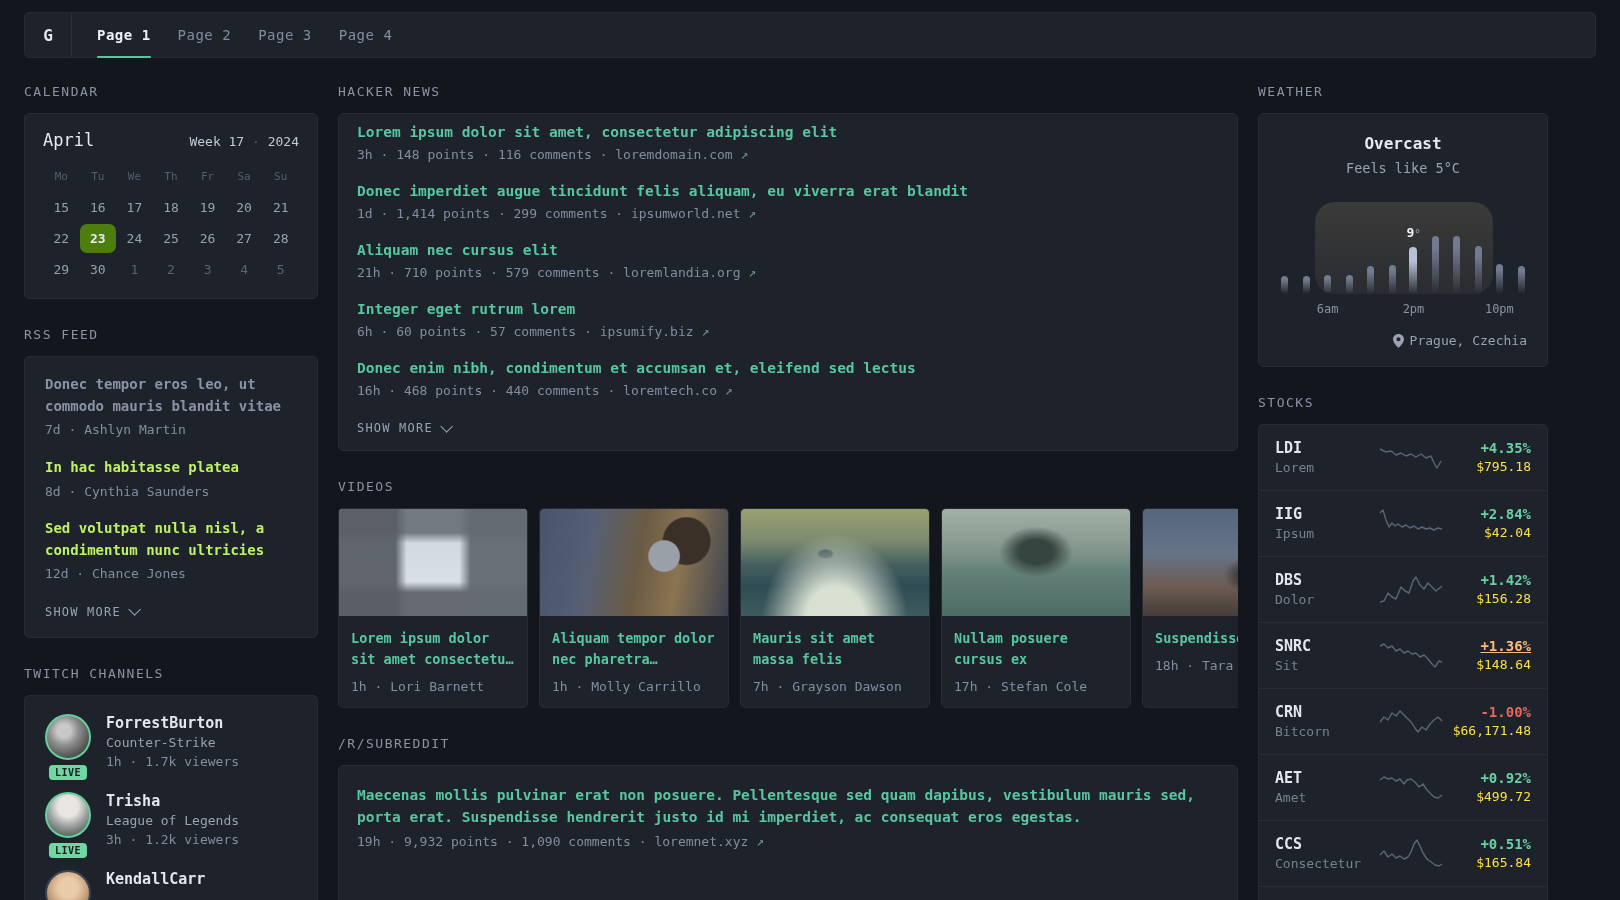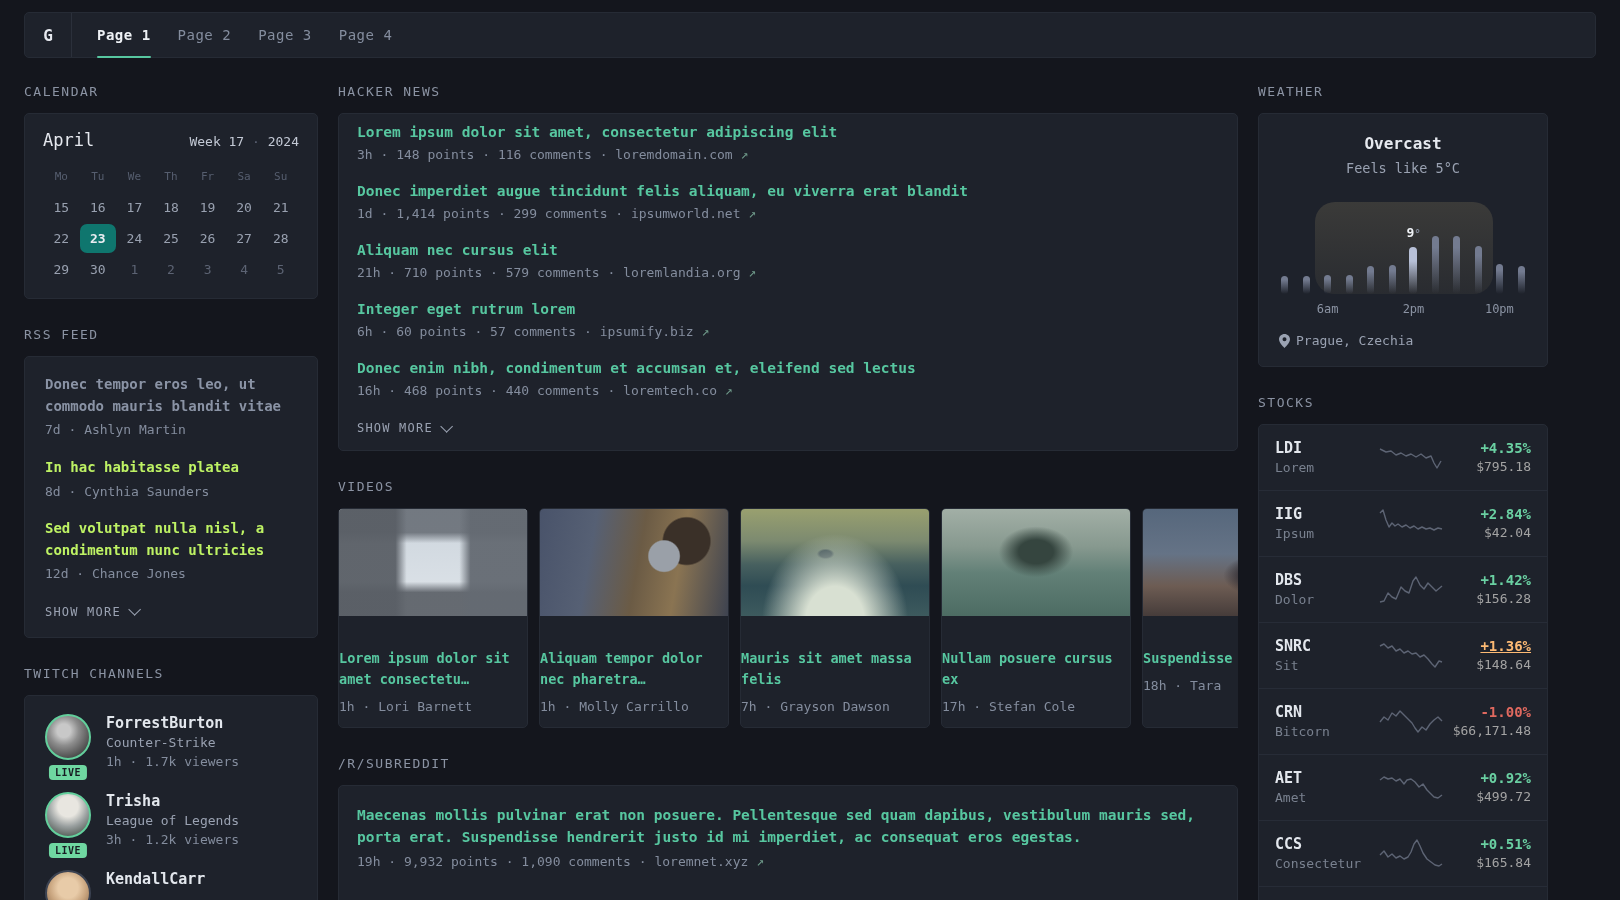--- a/index.html
+++ b/index.html
@@ -44,21 +44,21 @@
   
   .cal{ padding:16px 18px 14px; }
   .cal-head{ display:flex; justify-content:space-between; align-items:baseline; margin-bottom:14px; }
   .cal-month{ font-size:17px; color:#e6e9ef; }
   .cal-week{ font-size:13px; color:#c3c9d5; }
   .cal-week .dot{ color:#5c6375; }
   .cal-grid{ display:grid; grid-template-columns:repeat(7,1fr); row-gap:2px; text-align:center; }
   .cal-wd{ font-size:11px; color:#565e6f; padding:6px 0 8px; }
   .cal-day{ font-size:13px; color:#99a1b0; padding:7px 0; }
   .cal-day.muted{ color:#5c6373; }
-  .cal-day.selected{ background:#0f766e; border-radius:7px; color:#e9ecf1; font-weight:bold; }
+  .cal-day.selected{ background:#4d7c0f; border-radius:7px; color:#e9ecf1; font-weight:bold; }
 
   
   .pad-card{ padding:17px 20px; }
   .feed-item{ margin-bottom:17px; }
   .feed-title{ font-size:14px; font-weight:bold; color:#bef264; line-height:1.55; cursor:pointer; text-decoration:none; display:block; }
   .feed-title.visited{ color:#8a93a5; }
   .feed-meta{ font-size:13px; color:#848d9e; margin-top:3px; line-height:1.5; }
   .show-more{ display:inline-flex; align-items:center; gap:7px; font-size:12px; letter-spacing:1.2px; color:#9aa2b2; cursor:pointer; margin-top:2px; }
   .chev{ width:9px; height:9px; border-right:1.5px solid #9aa2b2; border-bottom:1.5px solid #9aa2b2; transform:rotate(45deg) translateY(-3px); }
 
@@ -84,21 +84,21 @@
   .hn-card{ padding:8px 18px 14px; }
   .hn-item{ margin-bottom:19px; }
   .hn-title{ font-size:14.5px; font-weight:bold; color:#57c7a0; line-height:1.45; cursor:pointer; text-decoration:none; display:block; }
   .hn-meta{ font-size:13px; color:#848d9e; margin-top:4px; }
   .ext-arrow{ color:#6f9a8a; }
 
   
   .vid-strip{ display:flex; gap:11px; overflow:hidden; width:900px; }
   .vid-card{ width:190px; flex-shrink:0; background:#1e222b; border:1px solid #262b35; border-radius:5px; overflow:hidden; }
   .vid-thumb{ width:100%; height:107px; cursor:pointer; }
-  .vid-body{ padding:12px 0 13px;margin-top:20px; }
+  .vid-body{ padding:12px 12px 13px; }
   .vid-title{ font-size:13.5px; font-weight:bold; color:#57c7a0; line-height:1.55; cursor:pointer; text-decoration:none; display:block; }
   .vid-meta{ font-size:13px; color:#848d9e; margin-top:9px; white-space:nowrap; }
   [data-thumb="pillars-sky"]{
     background-color:#787e86;
     background-image:
       linear-gradient(to right, rgba(90,95,102,.95) 0 30%, transparent 36% 64%, rgba(100,106,114,.95) 70% 100%),
       linear-gradient(to bottom, rgba(105,111,119,.9) 0 22%, transparent 32% 68%, rgba(88,93,100,.9) 78% 100%),
       linear-gradient(180deg,#ccd4dc,#dfe5ea);
   }
   [data-thumb="camera-hands"]{
@@ -139,33 +139,33 @@
     background:linear-gradient(180deg, rgba(140,128,96,.26), rgba(140,128,96,.10));
   }
   .wx-bars{ position:absolute; inset:0; display:flex; justify-content:space-between; align-items:flex-end; }
   .wx-barwrap{ position:relative; width:7px; display:flex; align-items:flex-end; }
   .wx-bar{ width:7px; border-radius:4px; background:linear-gradient(180deg,#737b90 20%, rgba(115,123,144,0) 100%); }
   .wx-barwrap.current .wx-bar{ width:9px; margin-left:-1px; background:linear-gradient(180deg,#b7c0d7 30%, rgba(183,192,215,0) 100%); }
   .wx-temp{ position:absolute; top:-22px; left:50%; transform:translateX(-50%); font-size:13px; font-weight:bold; color:#eef1f5; white-space:nowrap; }
   .wx-temp .deg{ color:#8b93a3; font-size:11px; }
   .wx-ticks{ position:relative; width:244px; height:18px; margin:6px auto 0; }
   .wx-tick{ position:absolute; transform:translateX(-50%); font-size:12px; color:#8b93a3; top:2px; }
-  .wx-loc{ display:flex; align-items:center; justify-content:flex-start; gap:6px; margin-top:15px; font-size:13px; color:#9aa2b2; }
+  .wx-loc{ display:flex; align-items:center; justify-content:flex-end; gap:6px; margin-top:15px; font-size:13px; color:#9aa2b2; }
 
   
   .stk-card{ }
   .stk-row{ display:flex; align-items:center; padding:14px 16px 15px; }
   .stk-row + .stk-row{ border-top:1px solid #272c37; }
   .stk-left{ width:96px; }
   .stk-sym{ font-size:15px; font-weight:bold; color:#e3e7ed; }
   .stk-name{ font-size:13px; color:#79818f; margin-top:3px; }
   .stk-spark{ width:64px; height:30px; margin-left:8px; }
   .stk-right{ margin-left:auto; text-align:right; }
   .stk-chg{ font-size:14px; font-weight:bold; }
-  .stk-price{ font-size:13px; color:#a3a3a3; margin-top:3px; }
+  .stk-price{ font-size:13px; color:#fde047; margin-top:3px; }
 </style>
 </head>
 <body>
 
 <div class="app">
   <div class="inner">
 
     <div class="navbar">
       <div class="nav-logo">G</div>
       <div class="nav-tabs">

